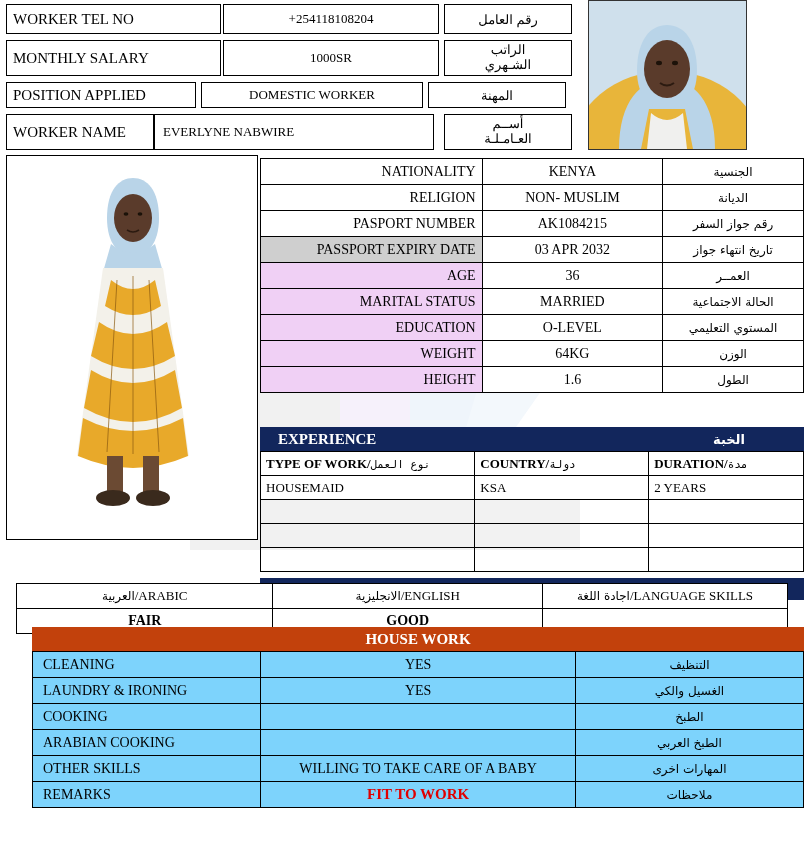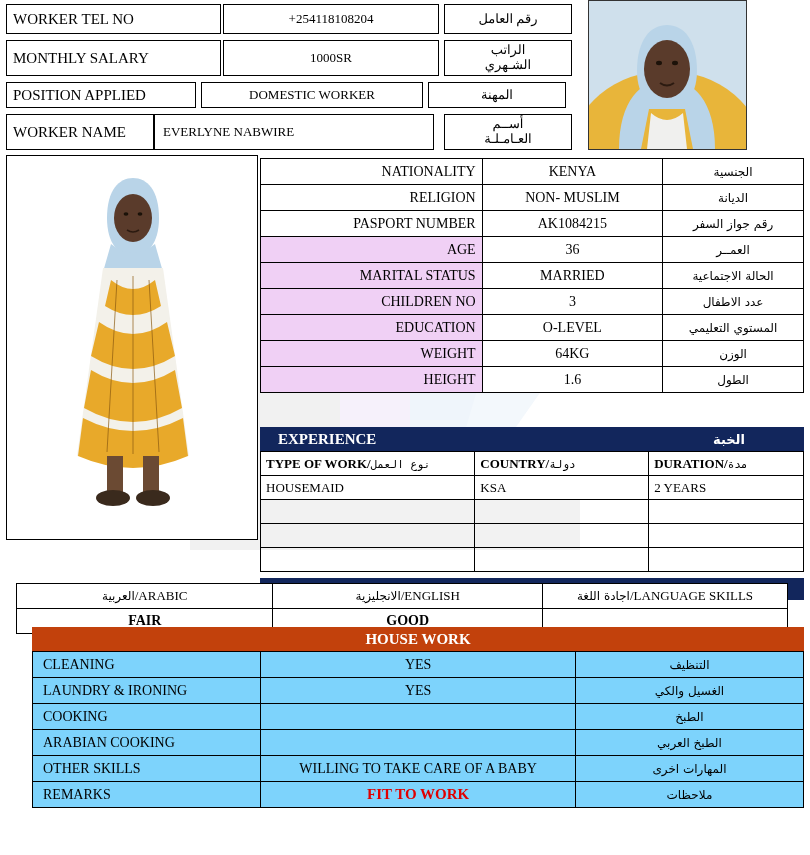--- a/index.html
+++ b/index.html
@@ -56,21 +56,21 @@
     box-sizing: border-box;
   }
   .cell.left-label {
     padding-left: 6px;
     justify-content: flex-start;
   }
   .lbl-en {
     font-size: 15px;
   }
   .ar {
-    font-family: Liberation Serif, serif;
+    font-family: Liberation Sans, sans-serif;
     font-size: 13px;
     direction: rtl;
   }
 
   
   .r1-c1 { width: 215px; height: 30px; }
   .r1-c2 { width: 216px; height: 30px; margin-left: 2px; }
   .r1-c3 { width: 128px; height: 30px; margin-left: 5px; }
 
   .r2-c1 { width: 215px; height: 36px; }
@@ -407,34 +407,34 @@
       <tr class="plain">
         <td class="k">RELIGION</td>
         <td class="v">NON- MUSLIM</td>
         <td class="a">الديانة</td>
       </tr>
       <tr class="plain">
         <td class="k">PASPORT NUMBER</td>
         <td class="v">AK1084215</td>
         <td class="a">رقم جواز السفر</td>
       </tr>
+      <tr class="shaded">
+        <td class="k">PASSPORT EXPIRY DATE</td>
+        <td class="v">03 APR 2032</td>
+        <td class="a">تاريخ انتهاء جواز</td>
+      </tr>
       <tr class="pink">
         <td class="k">AGE</td>
         <td class="v">36</td>
         <td class="a">العمــر</td>
       </tr>
       <tr class="pink">
         <td class="k">MARITAL STATUS</td>
         <td class="v">MARRIED</td>
         <td class="a">الحالة الاجتماعية</td>
-      </tr>
-      <tr class="pink">
-        <td class="k">CHILDREN  NO</td>
-        <td class="v">3</td>
-        <td class="a">عدد الاطفال</td>
       </tr>
       <tr class="pink">
         <td class="k">EDUCATION</td>
         <td class="v">O-LEVEL</td>
         <td class="a">المستوي التعليمي</td>
       </tr>
       <tr class="pink">
         <td class="k">WEIGHT</td>
         <td class="v">64KG</td>
         <td class="a">الوزن</td>

